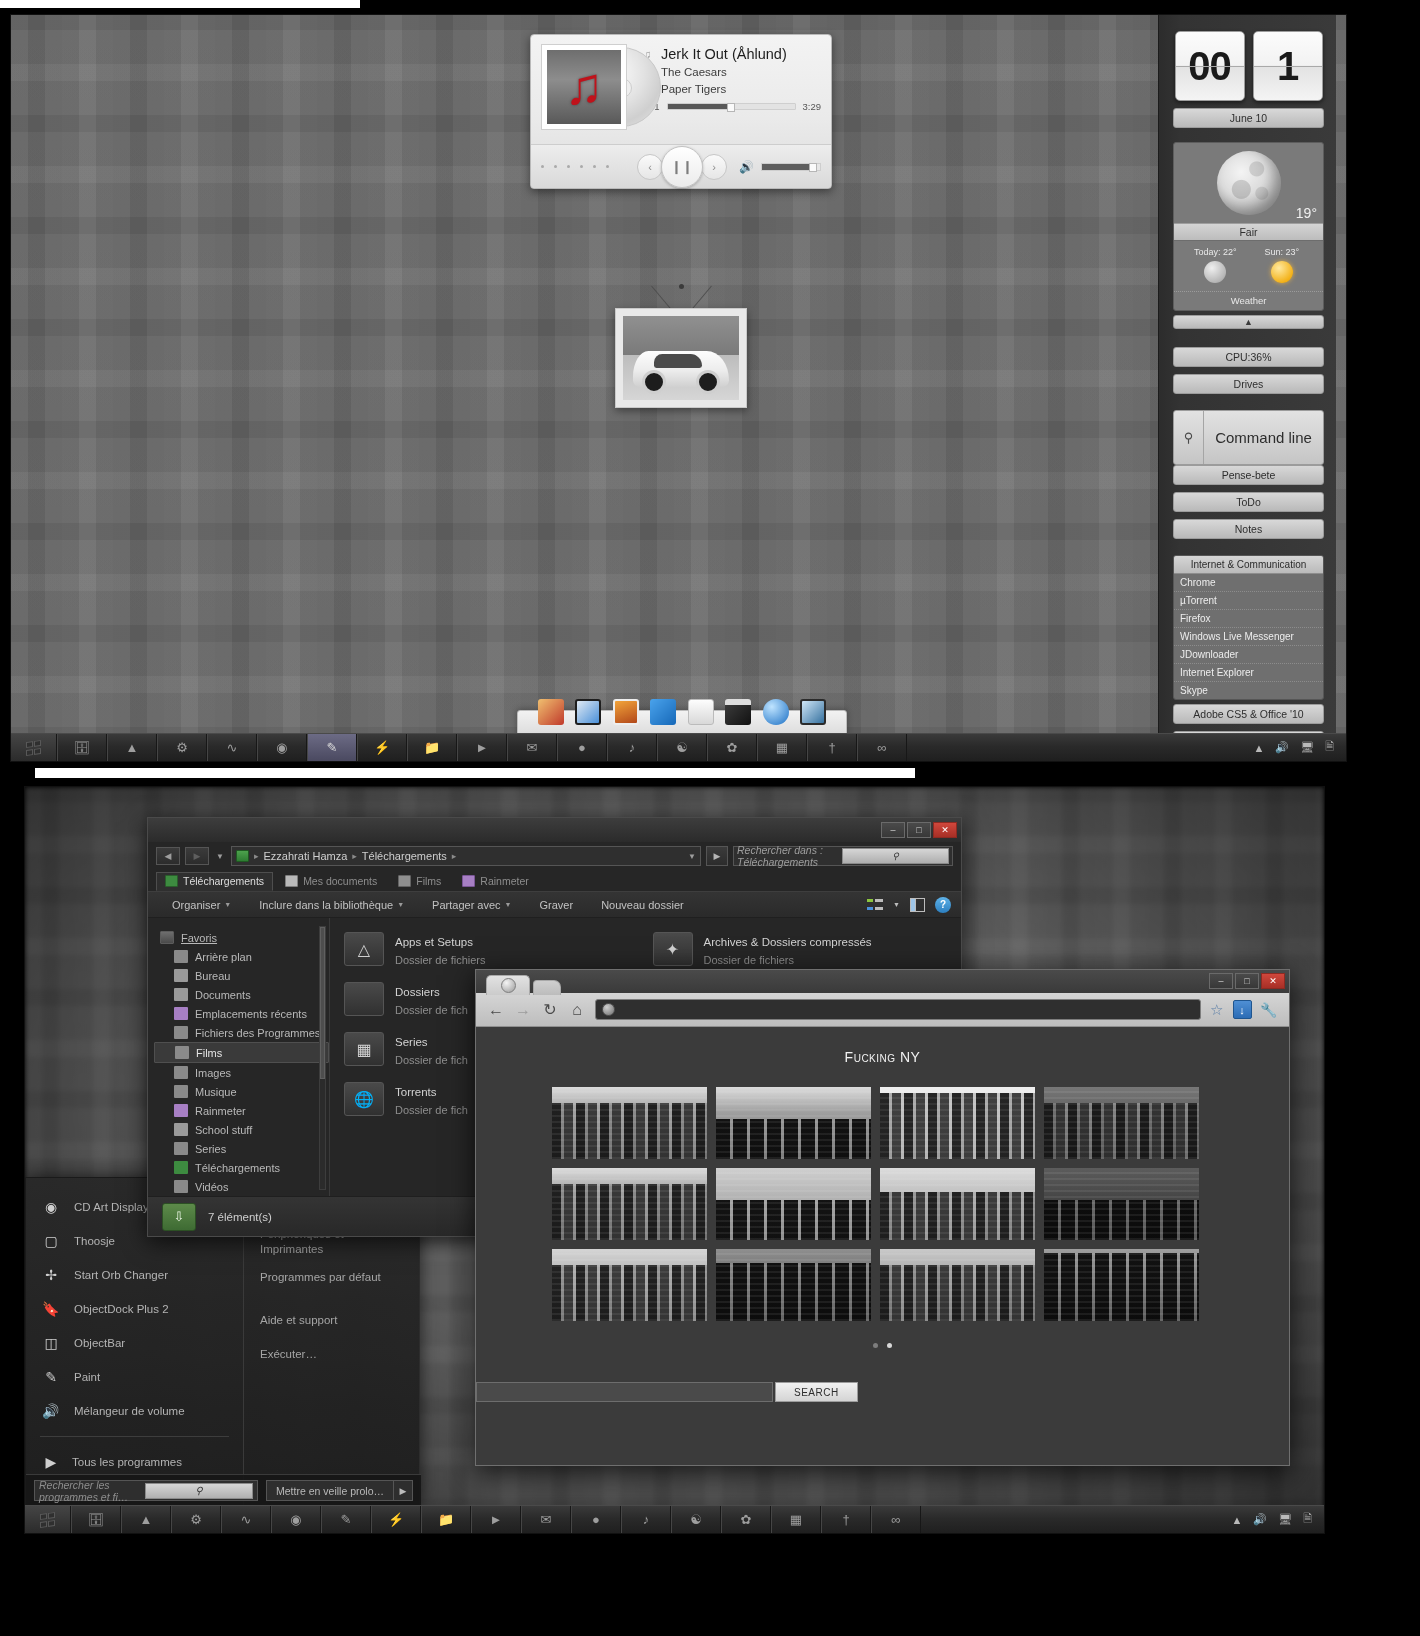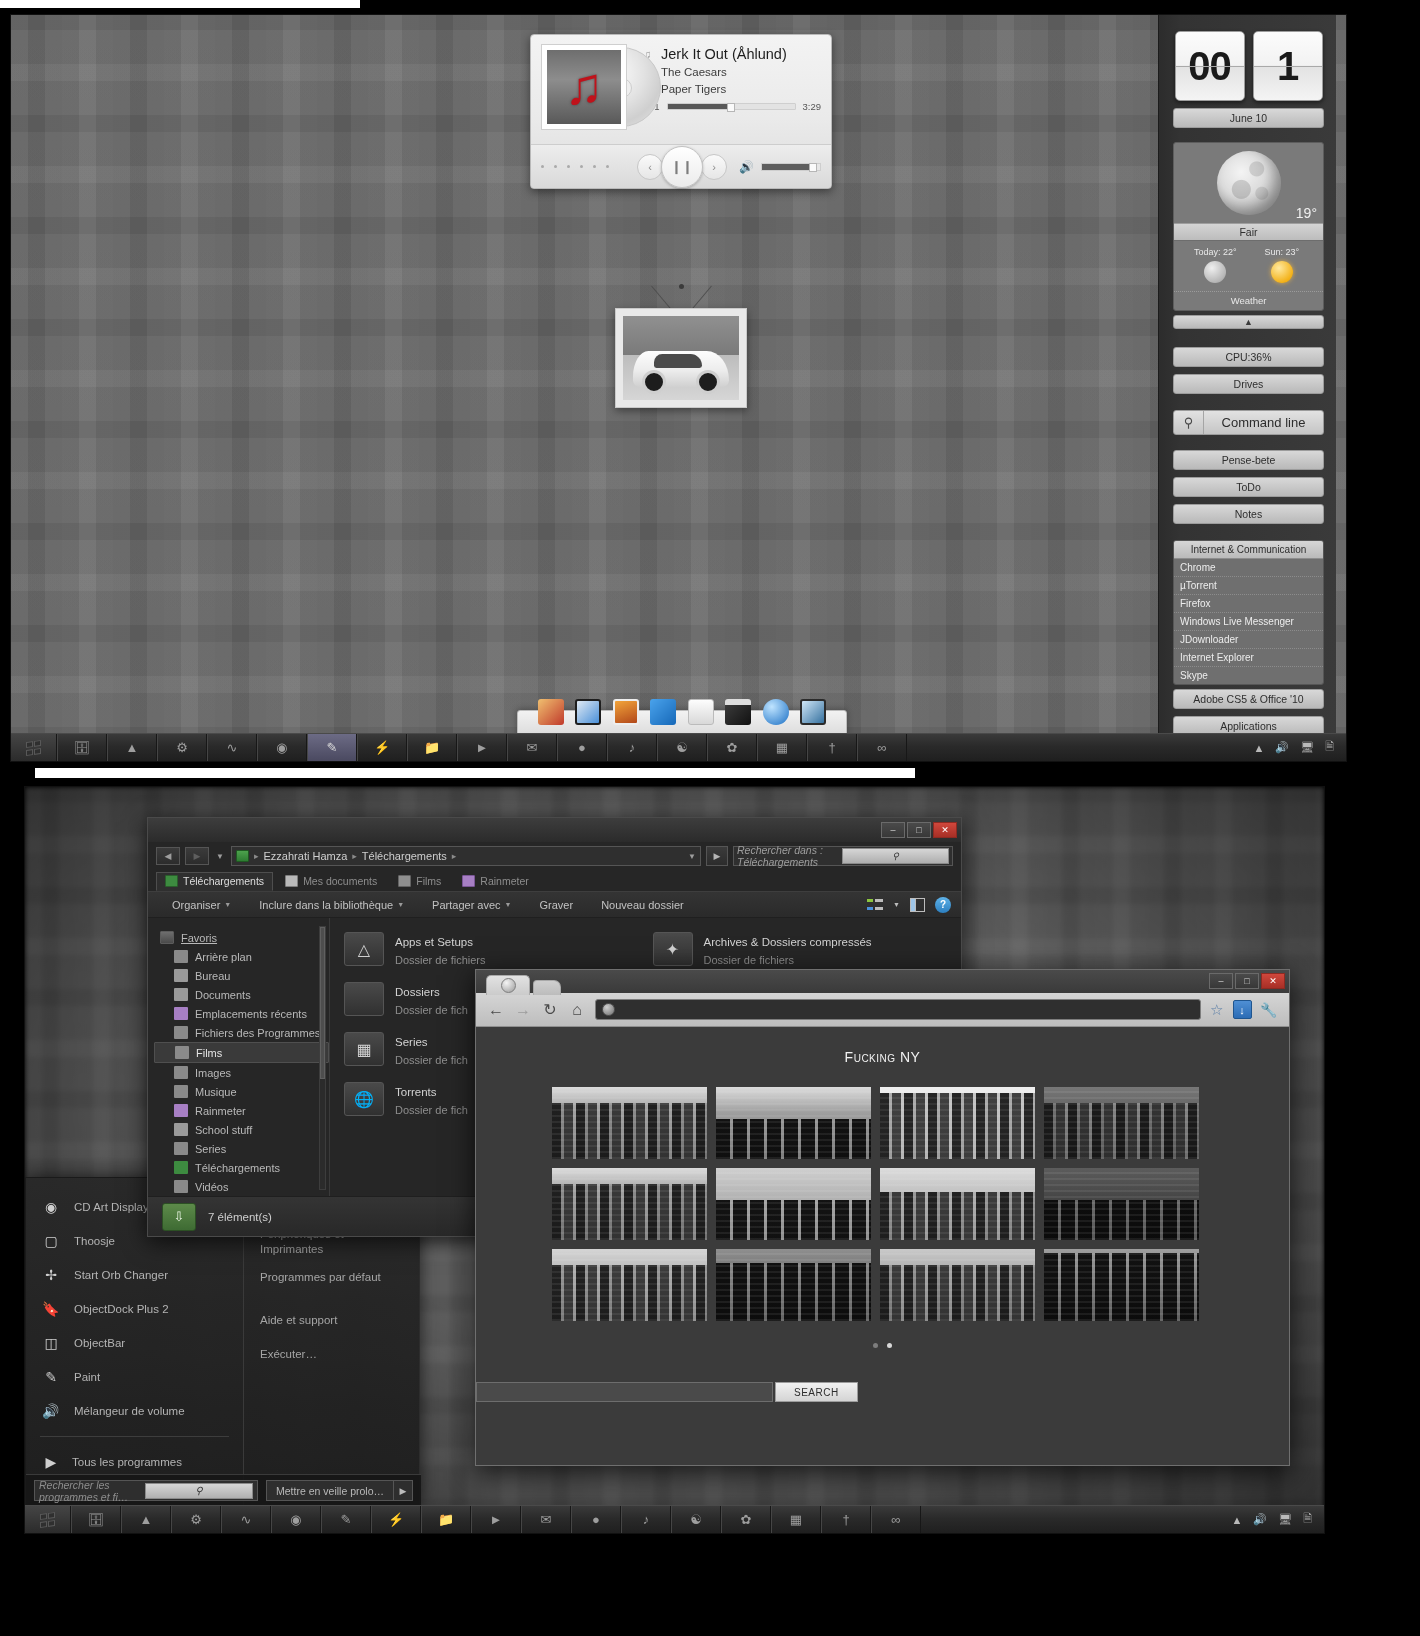--- a/index.html
+++ b/index.html
@@ -146,21 +146,21 @@
   .cond{background:linear-gradient(180deg,#d4d4d4,#bcbcbc);border-top:1px solid #9e9e9e;border-bottom:1px solid #6d6d6d;text-align:center;font-size:10.5px;color:#2f2f2f;padding:2px;}
   .fcast{display:flex;padding:6px 8px 2px;}
   .fcast > div{flex:1;text-align:center;color:#e9e9e9;font-size:9px;}
   .fcast .ic{margin-top:4px;display:flex;justify-content:center;}
   .mini-moon{width:22px;height:22px;border-radius:50%;background:radial-gradient(circle at 36% 32%,#efefef,#b6b6b6 70%,#9a9a9a);}
   .mini-sun{width:22px;height:22px;border-radius:50%;background:radial-gradient(circle at 36% 32%,#ffe9a0,#f3b21a 70%,#e09a00);box-shadow:0 0 5px rgba(255,190,60,.7);}
   .wx-label{border-top:1px dotted #9b9b9b;margin-top:6px;text-align:center;font-size:9.5px;color:#e8e8e8;padding:3px 0 4px;}
   .sb-arrow{margin-top:4px;text-align:center;font-size:9px;color:#3a3a3a;background:linear-gradient(180deg,#d8d8d8,#b9b9b9);border:1px solid #9c9c9c;border-radius:3px;padding:1px;}
   .cmd-box{margin-top:16px;display:flex;background:linear-gradient(180deg,#e2e2e2,#c5c5c5);border:1px solid #9c9c9c;border-radius:3px;overflow:hidden;}
   .cmd-ico{width:30px;display:flex;align-items:center;justify-content:center;border-right:1px solid #a5a5a5;color:#4a4a4a;font-size:13px;}
-  .cmd-txt{flex:1;text-align:center;font-size:13px;color:#2d2d2d;padding:4px 0;}
+  .cmd-txt{flex:1;text-align:center;font-size:15px;color:#2d2d2d;padding:18px 0;}
   .app-group{margin-top:16px;background:#6f6f6f;border:1px solid #565656;border-radius:3px;overflow:hidden;}
   .app-head{background:linear-gradient(180deg,#d6d6d6,#bababa);border-bottom:1px solid #8d8d8d;text-align:center;font-size:10px;color:#2d2d2d;padding:3px;}
   .app-item{font-size:10px;color:#ededed;padding:3px 6px;border-bottom:1px dotted #8c8c8c;}
 
   
   .taskbar{position:absolute;left:0;right:0;bottom:0;height:28px;
     background:linear-gradient(180deg,#3a3a3a,#2a2a2a 45%,#1f1f1f);
     border-top:1px solid #4a4a4a;display:flex;align-items:center;}
   .tb-start{width:46px;height:100%;display:flex;align-items:center;justify-content:center;
     background:linear-gradient(180deg,#454545,#2b2b2b);border-right:1px solid #171717;}
@@ -420,21 +420,21 @@
       <div class="sb-arrow">▲</div>
 
       <div class="sb-bar" style="margin-top:18px">CPU:36%</div>
       <div class="sb-bar">Drives</div>
 
       <div class="cmd-box">
         <div class="cmd-ico">⚲</div>
         <div class="cmd-txt">Command line</div>
       </div>
 
-      <div class="sb-bar" style="margin-top:15px">Pense-bete</div>
+      <div class="sb-bar" style="margin-top:0">Pense-bete</div>
       <div class="sb-bar">ToDo</div>
       <div class="sb-bar">Notes</div>
 
       <div class="app-group">
         <div class="app-head">Internet &amp; Communication</div>
         <div class="app-item">Chrome</div>
         <div class="app-item">µTorrent</div>
         <div class="app-item">Firefox</div>
         <div class="app-item">Windows Live Messenger</div>
         <div class="app-item">JDownloader</div>

